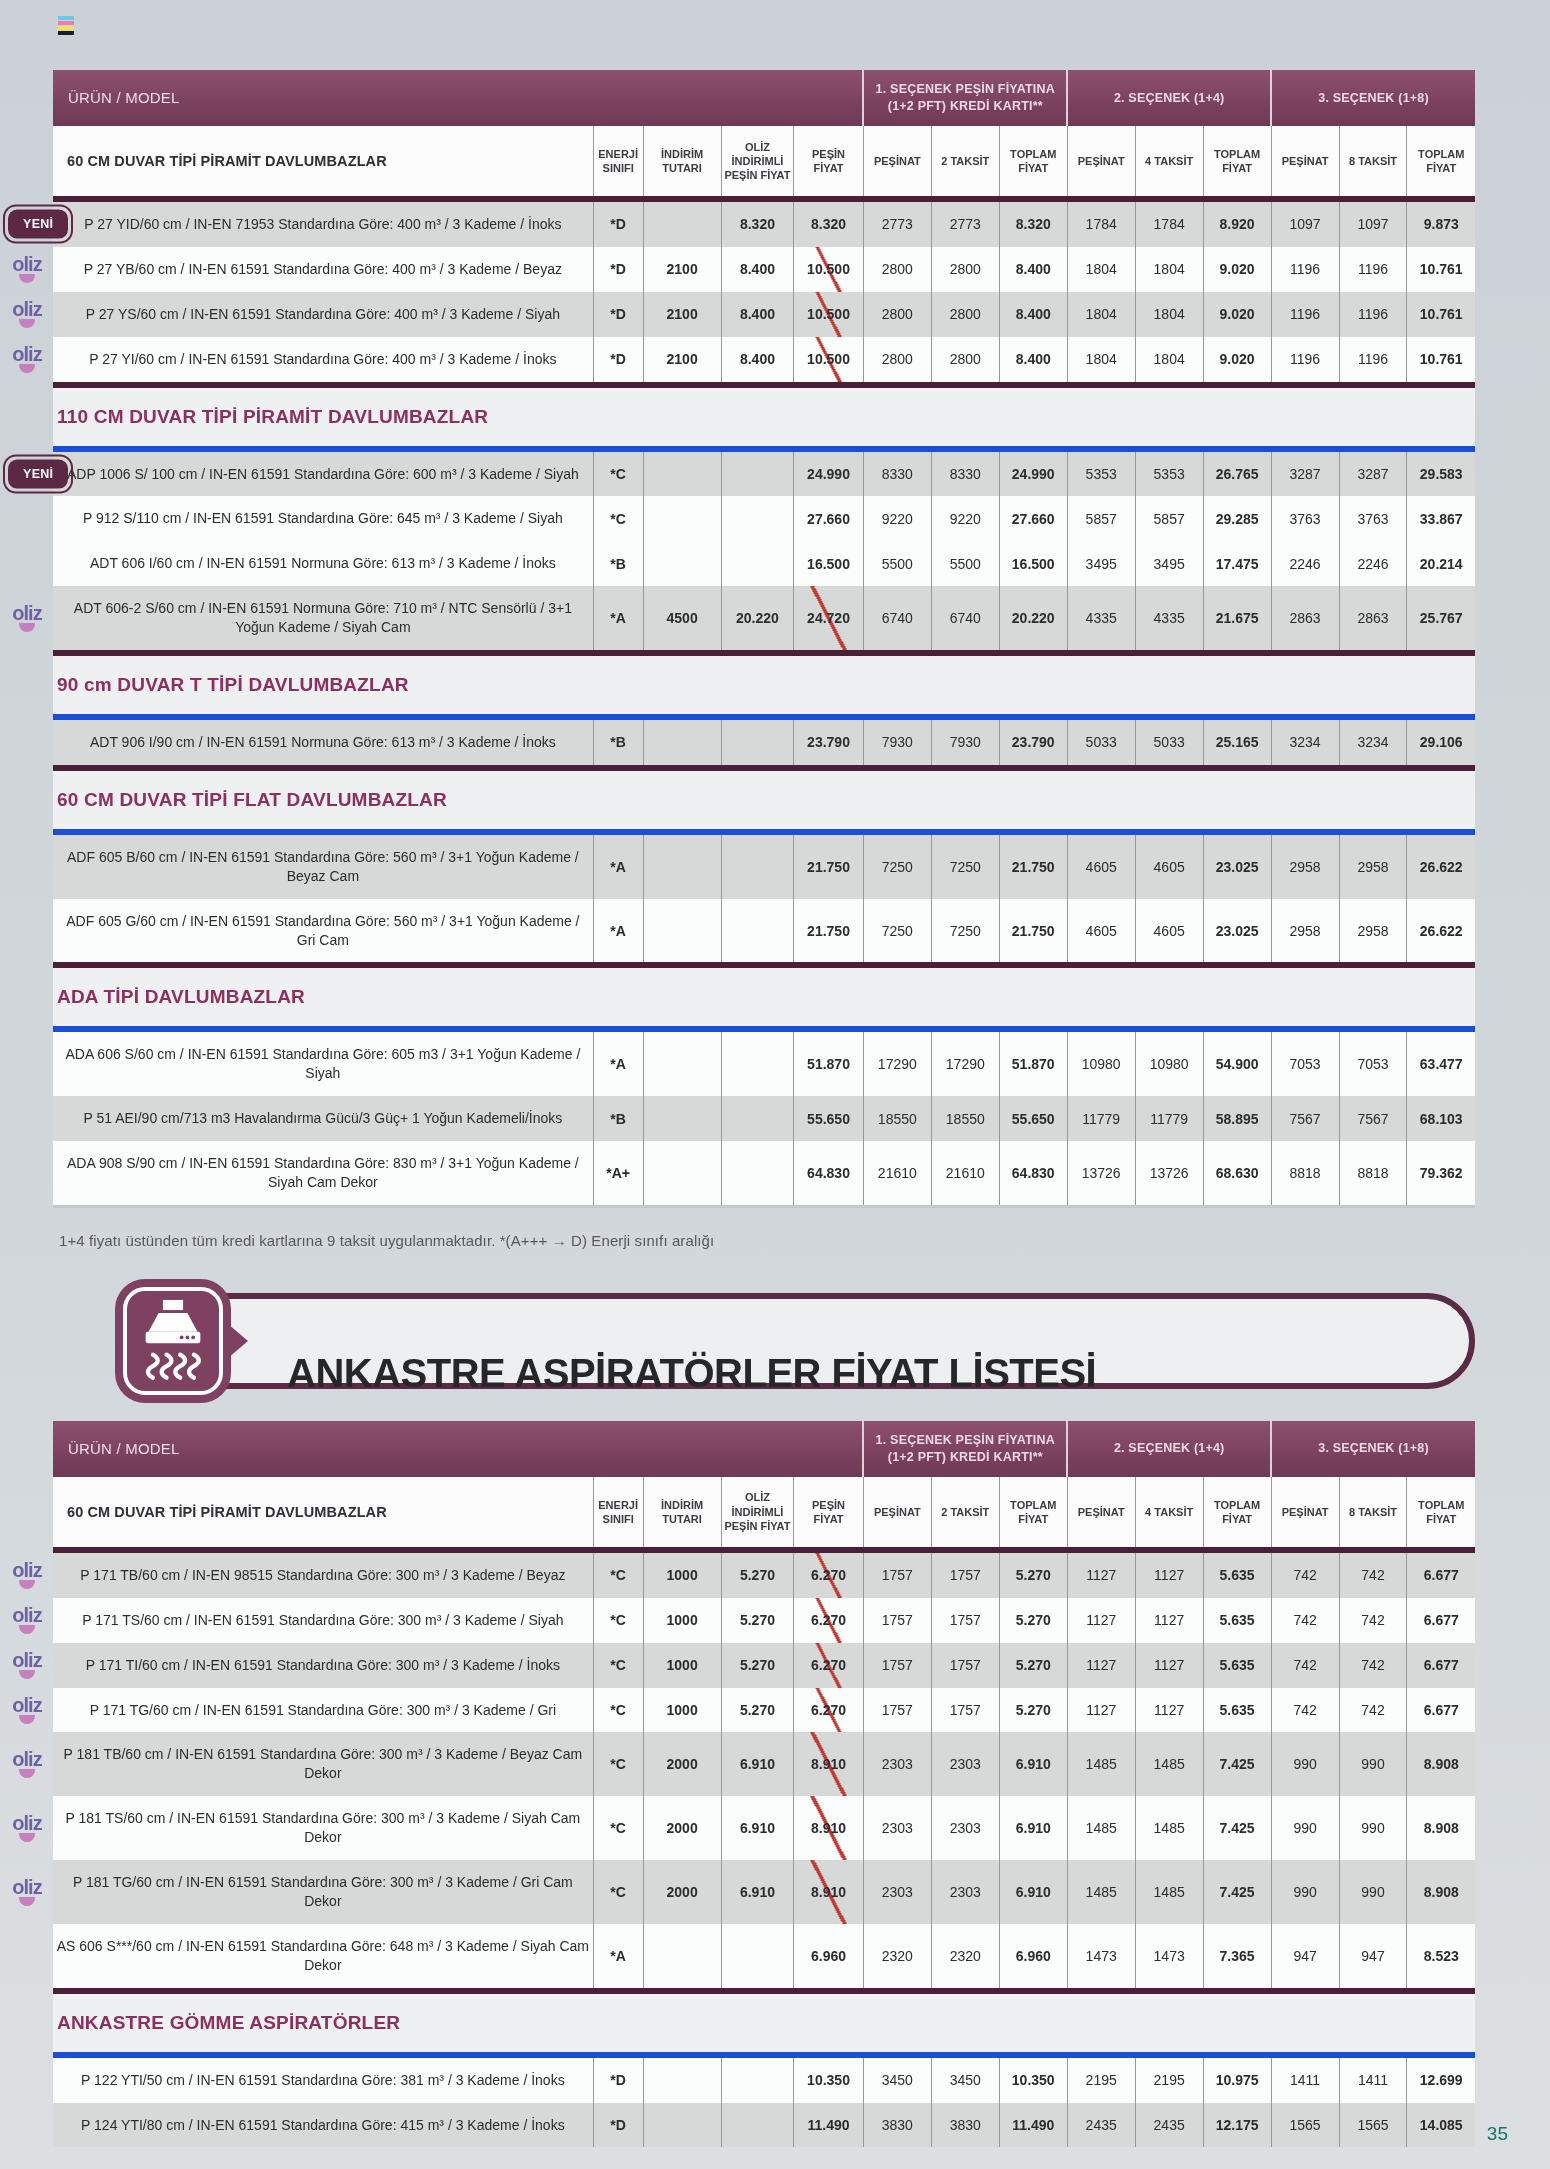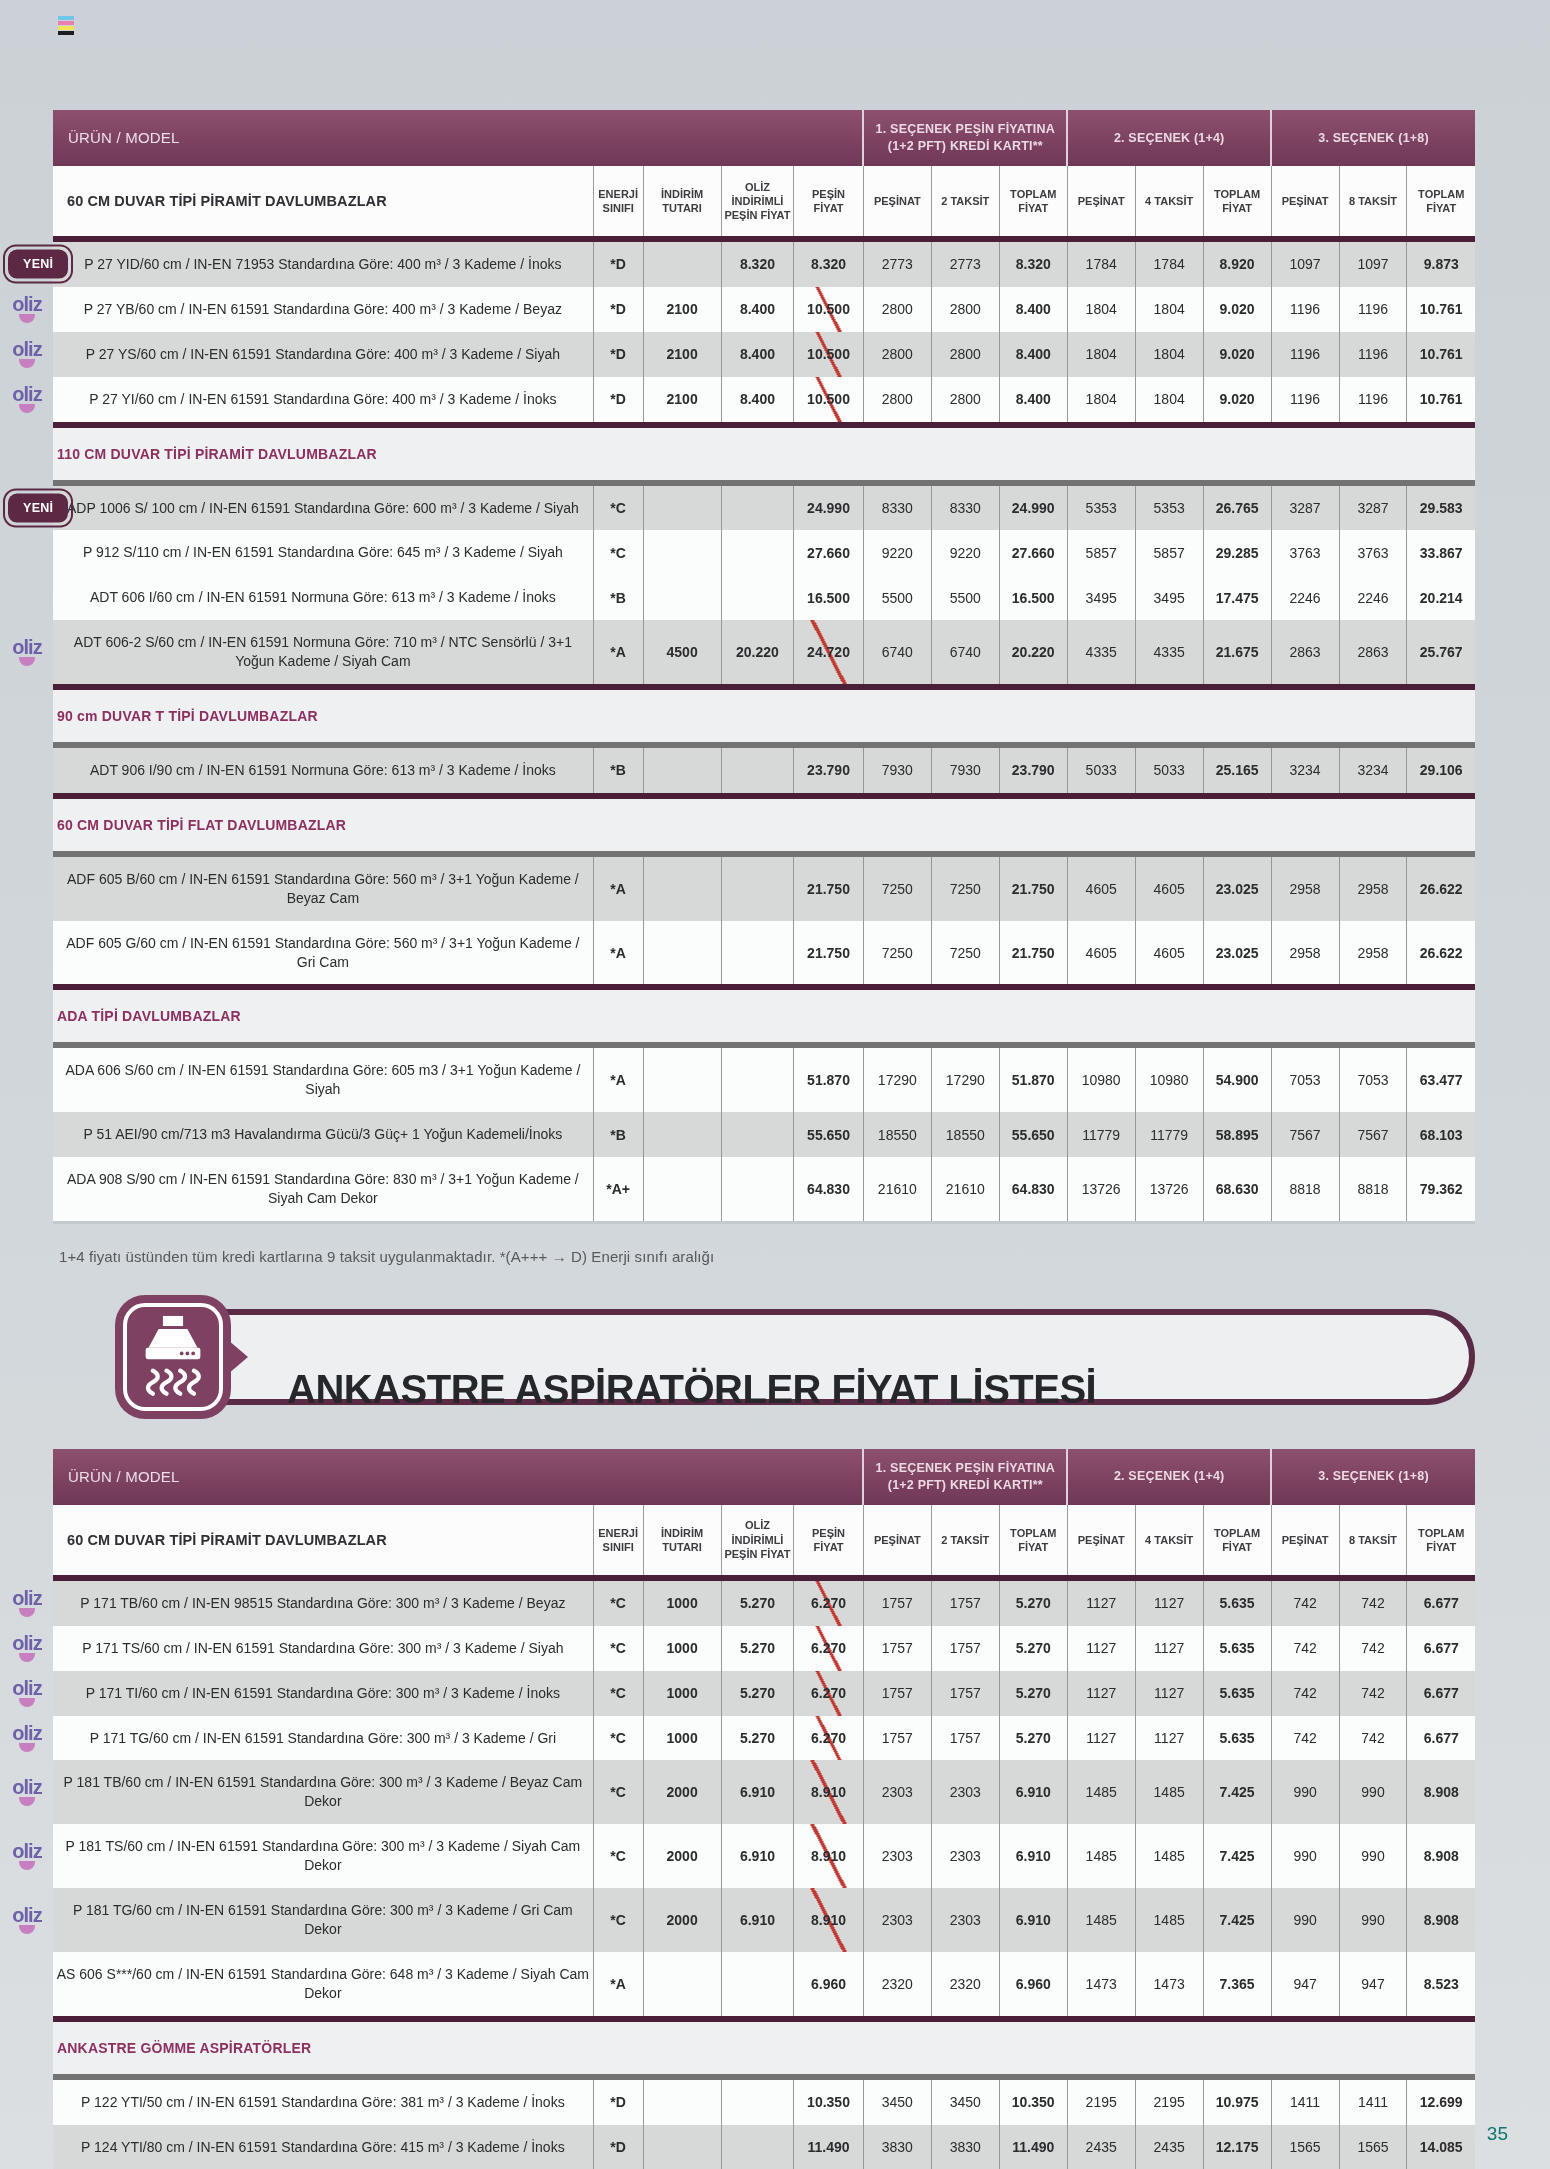--- a/index.html
+++ b/index.html
@@ -7,21 +7,21 @@
     width:1550px;height:2169px;position:relative;overflow:hidden;
     background:linear-gradient(180deg,#cbd1d6 0%,#d2d7db 55%,#dbdfe2 100%);
     font-family:"Liberation Sans",sans-serif;
     -webkit-font-smoothing:antialiased;
   }
   .print-mark{position:absolute;left:58px;top:16px;width:16px;display:flex;flex-direction:column;gap:1px;}
   .print-mark span{height:4px;width:16px;display:block;}
 
   .content{position:absolute;left:53px;top:70px;width:1422px;}
 
-  table.price-table{width:100%;border-collapse:collapse;table-layout:fixed;margin-top:40px;}
+  table.price-table{width:100%;border-collapse:collapse;table-layout:fixed;}
 
   
   tr.group-row th{
     background:linear-gradient(180deg,#8d516f 0%,#7c4260 55%,#6f3956 100%);
     color:#ecd9e4;font-weight:700;font-size:12.5px;height:48px;
     text-align:center;padding:4px 10px;letter-spacing:.2px;line-height:1.35;
   }
   tr.group-row th.th-model-group{text-align:left;font-size:15px;font-weight:400;color:#efdfe9;padding-left:15px;}
   tr.group-row th + th{border-left:2px solid #ded2da;}
 
@@ -29,22 +29,22 @@
   tr.sub-row th{
     background:#fcfcfd;color:#3c3c40;font-weight:700;font-size:11px;line-height:1.3;
     height:62px;padding:4px 2px;text-align:center;vertical-align:middle;
     border-bottom:6px solid #4a1f37;
   }
   tr.sub-row th + th{border-left:1px solid #9a9a9a;}
   tr.sub-row th.th-section{text-align:left;padding-left:14px;font-size:14.5px;color:#2f2f34;letter-spacing:.1px;}
 
   
   tr.band-row td{
-    border-top:6px solid #4a1f37;border-bottom:6px solid #737373;
-    background:#eef0f2;color:#8d3060;font-weight:700;font-size:14px;
+    border-top:6px solid #4a1f37;border-bottom:6px solid #1d4ed8;
+    background:#eef0f2;color:#8d3060;font-weight:700;font-size:19px;
     padding:18px 4px 18px 4px;text-align:left;letter-spacing:.2px;
   }
 
   
   tr.data-row td{
     padding:13px 3px;text-align:center;vertical-align:middle;
     font-size:14px;color:#2c2c2e;background:#fbfcfc;
   }
   tr.data-row td + td{border-left:1px solid #979797;}
   tr.data-row.shade td{background:#d7d8d8;}

